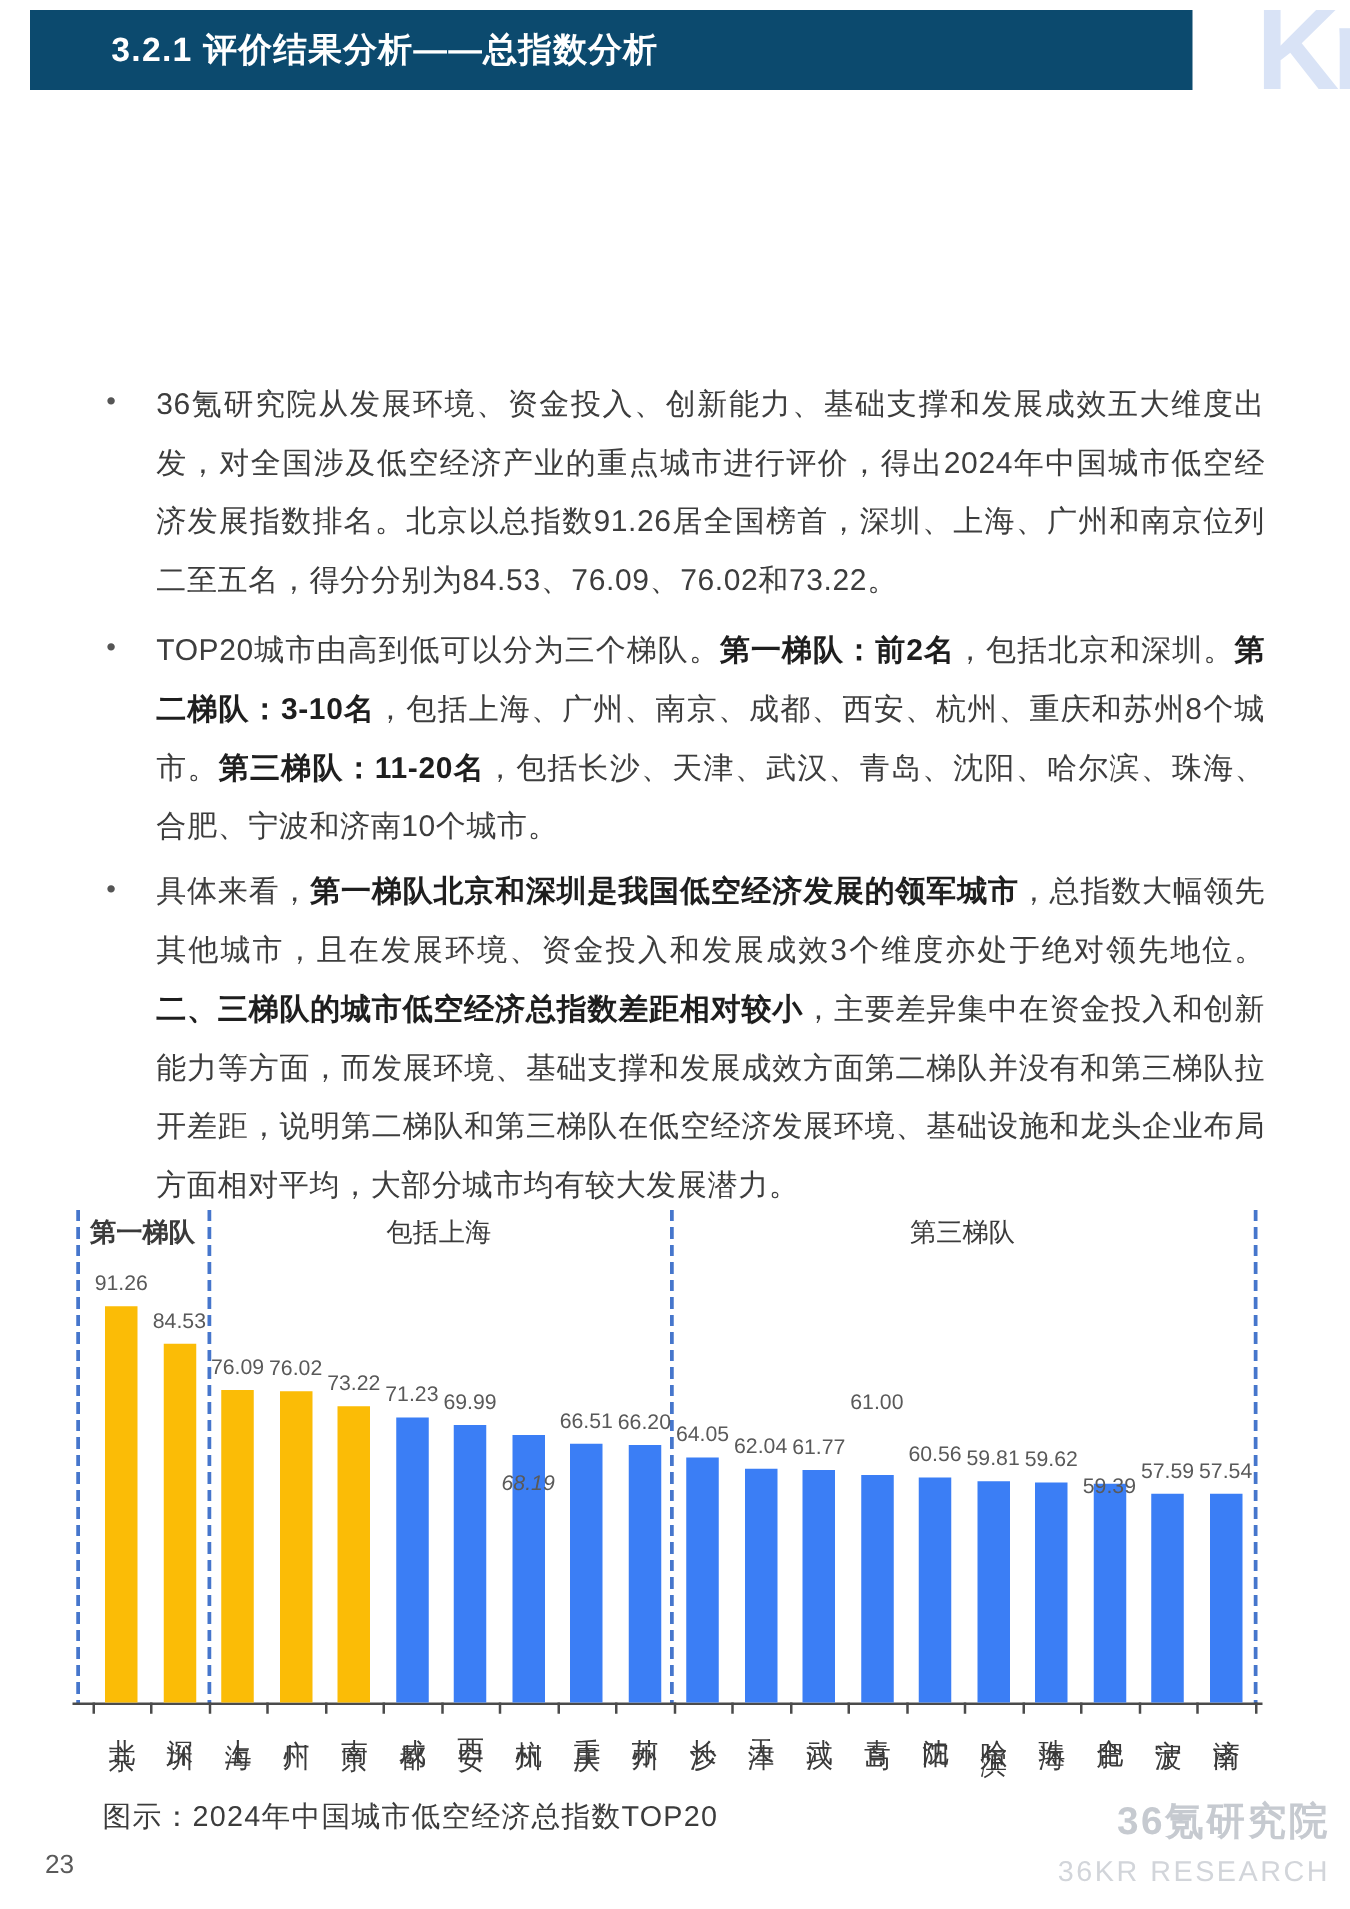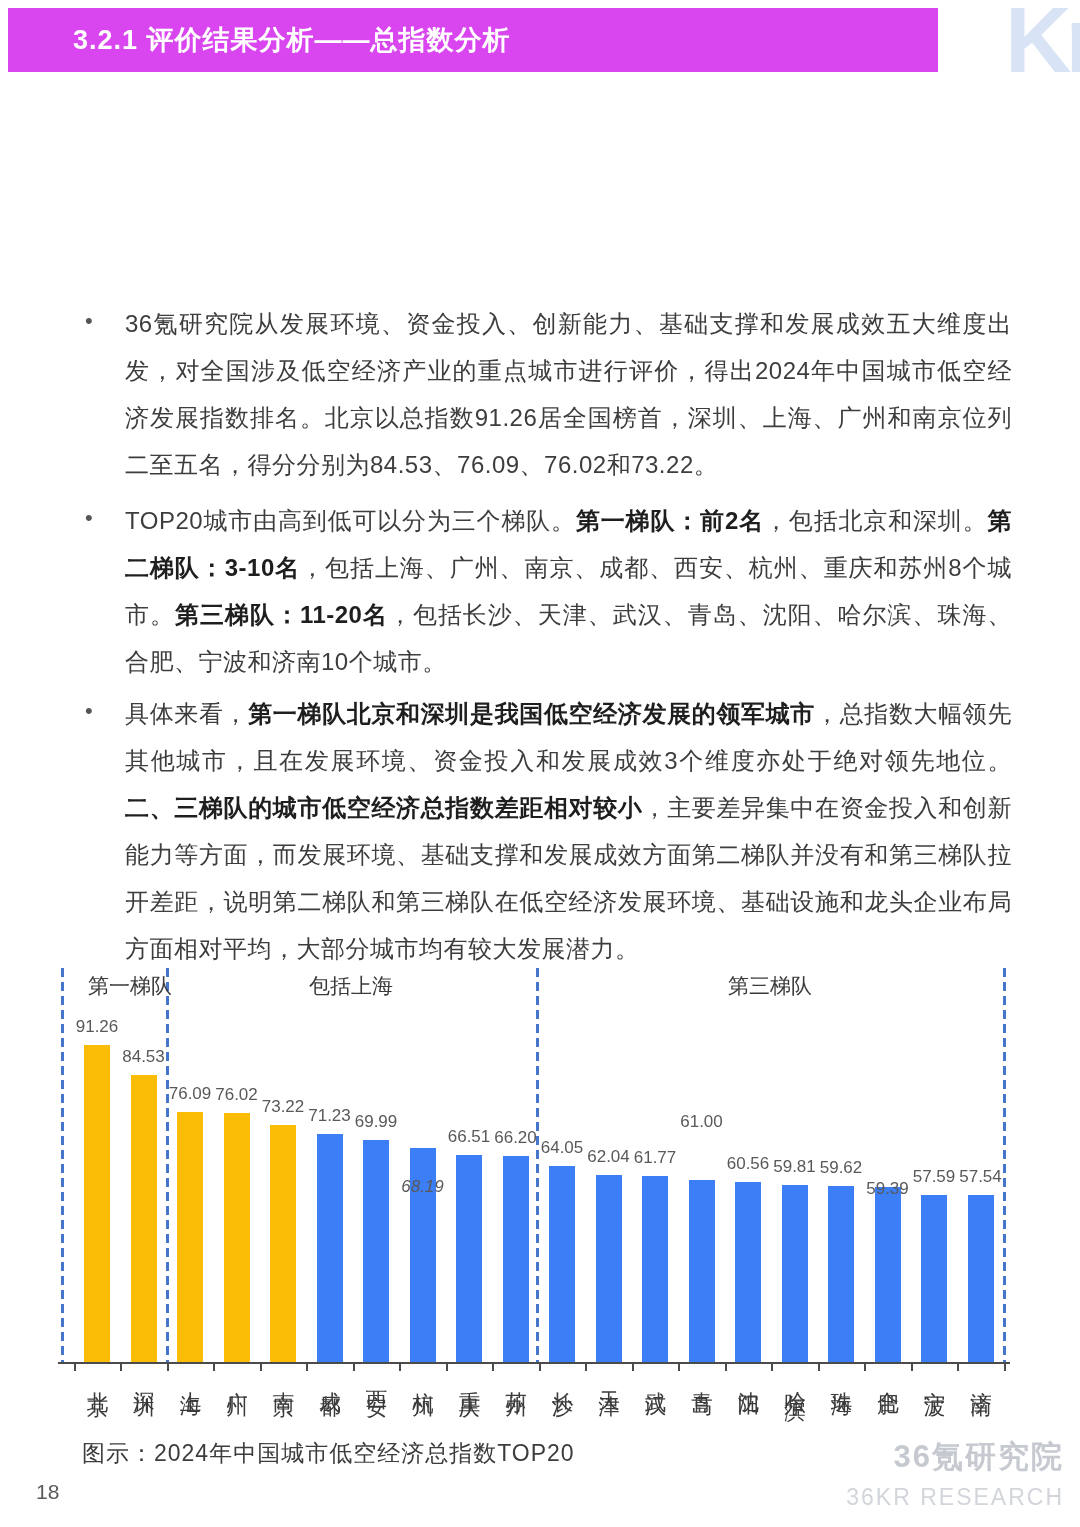--- a/index.html
+++ b/index.html
@@ -2,21 +2,21 @@
 <html><head>
 <meta charset="utf-8">
 <style>
   html,body{margin:0;padding:0;background:#fff;}
   .page{position:relative;width:1080px;height:1527px;background:#fff;overflow:hidden;
         font-family:"Liberation Sans","DejaVu Sans",sans-serif;}
 
   
   .kr-under{position:absolute;left:1005px;top:-6px;font-size:92px;font-weight:bold;
             letter-spacing:-6px;color:#D9E3F6;z-index:1;line-height:1;}
-  .hbar{position:absolute;left:8px;top:8px;width:930px;height:64px;background:#d946ef;
+  .hbar{position:absolute;left:24px;top:8px;width:930px;height:64px;background:#0c4a6e;
         overflow:hidden;z-index:2;}
   .hbar-title{position:absolute;left:65px;top:50%;transform:translateY(-50%);
               color:#fff;font-weight:bold;font-size:27px;letter-spacing:1px;white-space:nowrap;}
   .logo36{position:absolute;left:938px;top:2px;color:#fff;font-size:40px;font-weight:bold;line-height:1;}
   .logoKr{position:absolute;left:995px;top:-14px;color:#fff;font-size:92px;font-weight:bold;
           letter-spacing:-6px;line-height:1;}
 
   
   .title{position:absolute;left:82px;top:150px;width:880px;font-size:42px;line-height:57px;
          font-weight:bold;color:#1779D8;letter-spacing:1px;}
@@ -27,21 +27,21 @@
   .btext{margin-left:40px;font-size:24px;line-height:47px;color:#3D3D3D;text-align:justify;
          letter-spacing:0.5px;}
   .btext .b{font-weight:bold;color:#1E1E1E;}
 
   
   .chart{position:absolute;left:0;top:0;width:1080px;height:1527px;z-index:1;}
   .sep{position:absolute;top:968px;height:396px;width:3px;
        background:repeating-linear-gradient(180deg,#4676CC 0 9px,rgba(0,0,0,0) 9px 14px);}
   .sep1{left:61px;} .sep2{left:166px;} .sep3{left:536px;} .sep4{left:1003px;}
   .tier{position:absolute;top:972px;width:160px;text-align:center;font-size:21px;color:#3A3A3A;}
-  .tier1{left:50px;} .tier2{left:271px;} .tier3{left:690px;}
+  .tier1{left:34px;font-weight:bold;} .tier2{left:271px;} .tier3{left:690px;}
   .axis{position:absolute;left:58px;top:1362px;width:952px;height:2px;background:#4B4B4B;}
   .tick{position:absolute;top:1362px;width:2px;height:9px;background:#4B4B4B;}
   .bar{position:absolute;width:26px;}
   .bar-value{position:absolute;width:68px;text-align:center;font-size:17px;color:#595959;white-space:nowrap;}
   .city{position:absolute;width:28px;writing-mode:vertical-lr;font-size:21.5px;color:#3A3A3A;
         letter-spacing:4px;line-height:28px;height:95px;}
   .caption{position:absolute;left:82px;top:1438px;font-size:23px;color:#3C3C3C;letter-spacing:1px;}
 
   
   .pagenum{position:absolute;left:36px;top:1480px;font-size:21px;color:#5A5A5A;}
@@ -165,19 +165,19 @@
       <div class="tick" style="left: 771.25px;"></div>
       <div class="tick" style="left: 817.75px;"></div>
       <div class="tick" style="left: 864.25px;"></div>
       <div class="tick" style="left: 910.75px;"></div>
       <div class="tick" style="left: 957.25px;"></div>
       <div class="tick" style="left: 1003.75px;"></div>
     </div>
 
   <div class="caption">图示：2024年中国城市低空经济总指数TOP20</div>
 
-  <div class="pagenum">18</div>
+  <div class="pagenum">23</div>
   <div class="wmark">
     <div class="w1">36氪研究院</div>
     <div class="w2">36KR RESEARCH</div>
   </div>
 
 </div>
 
 </body></html>

